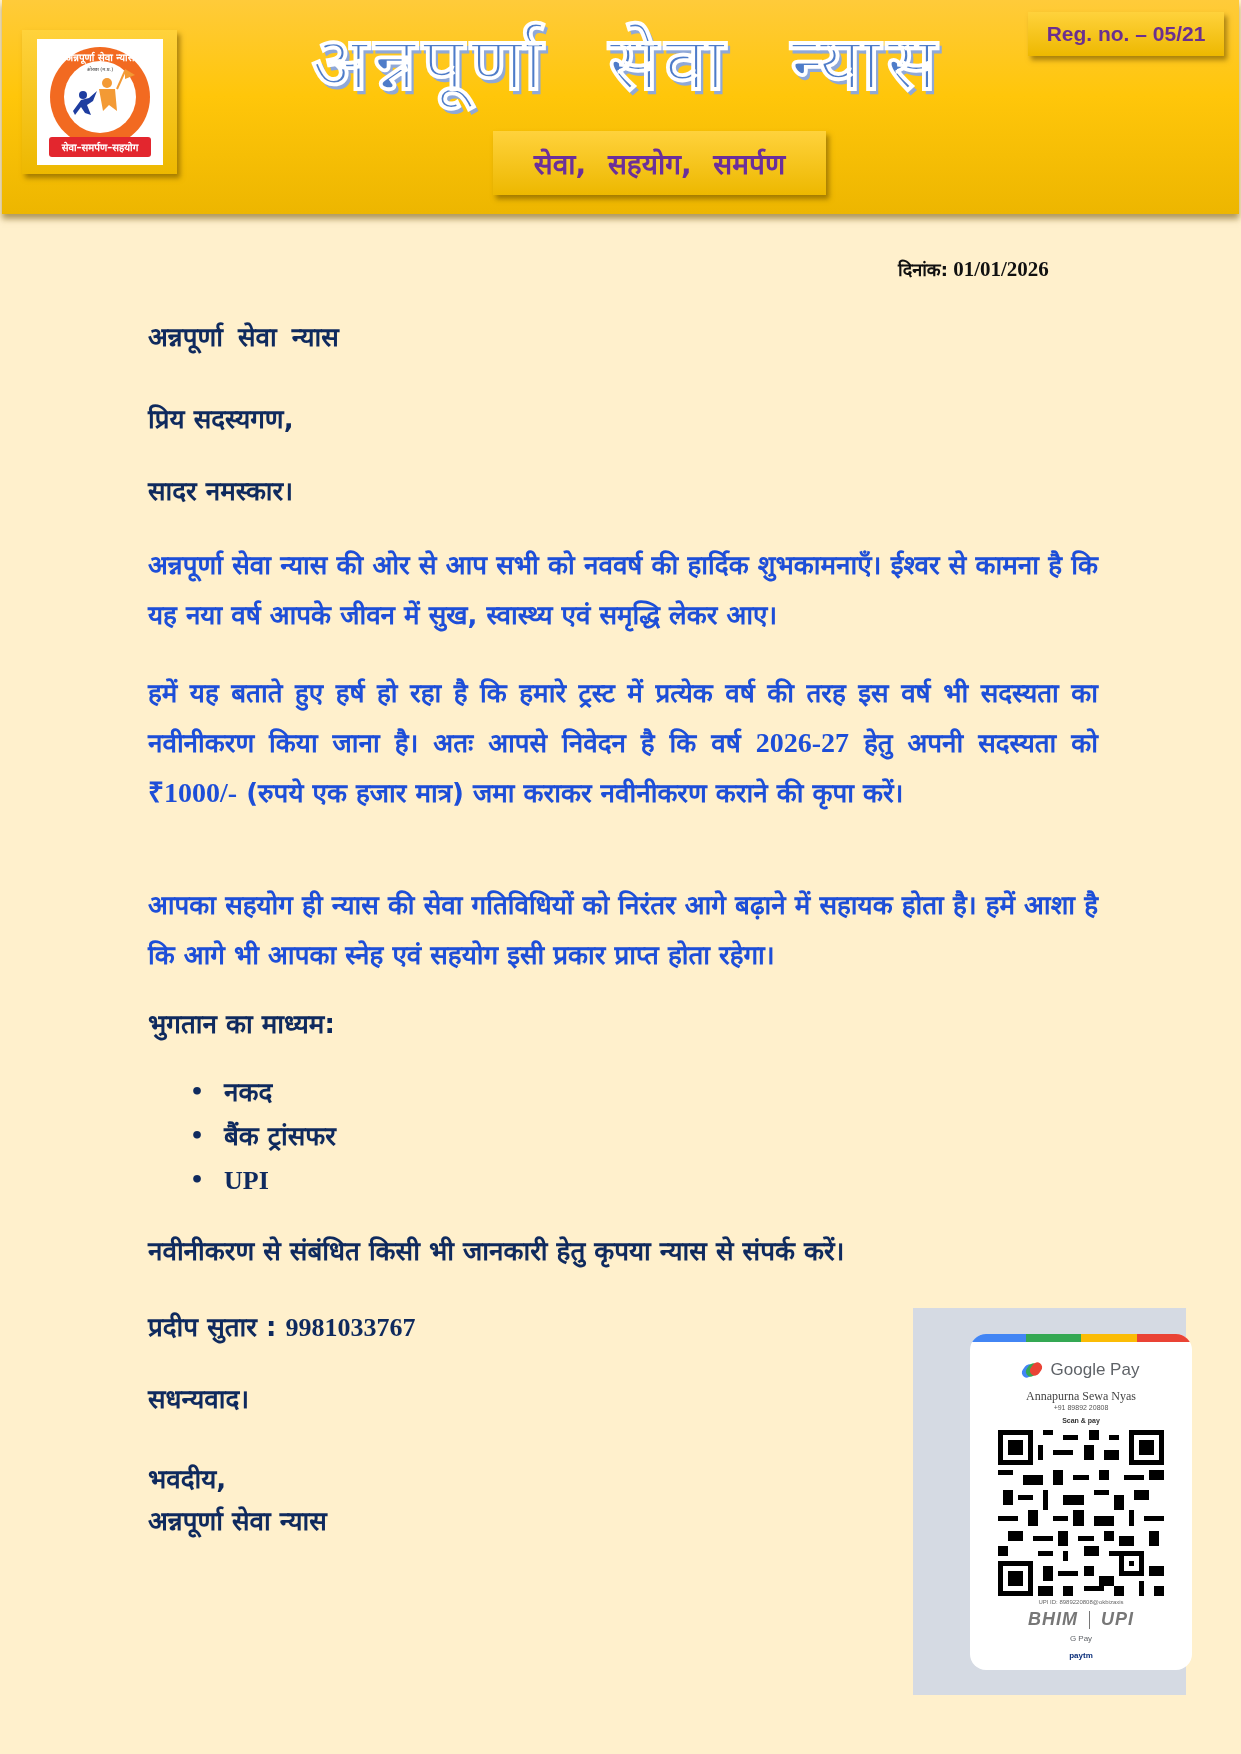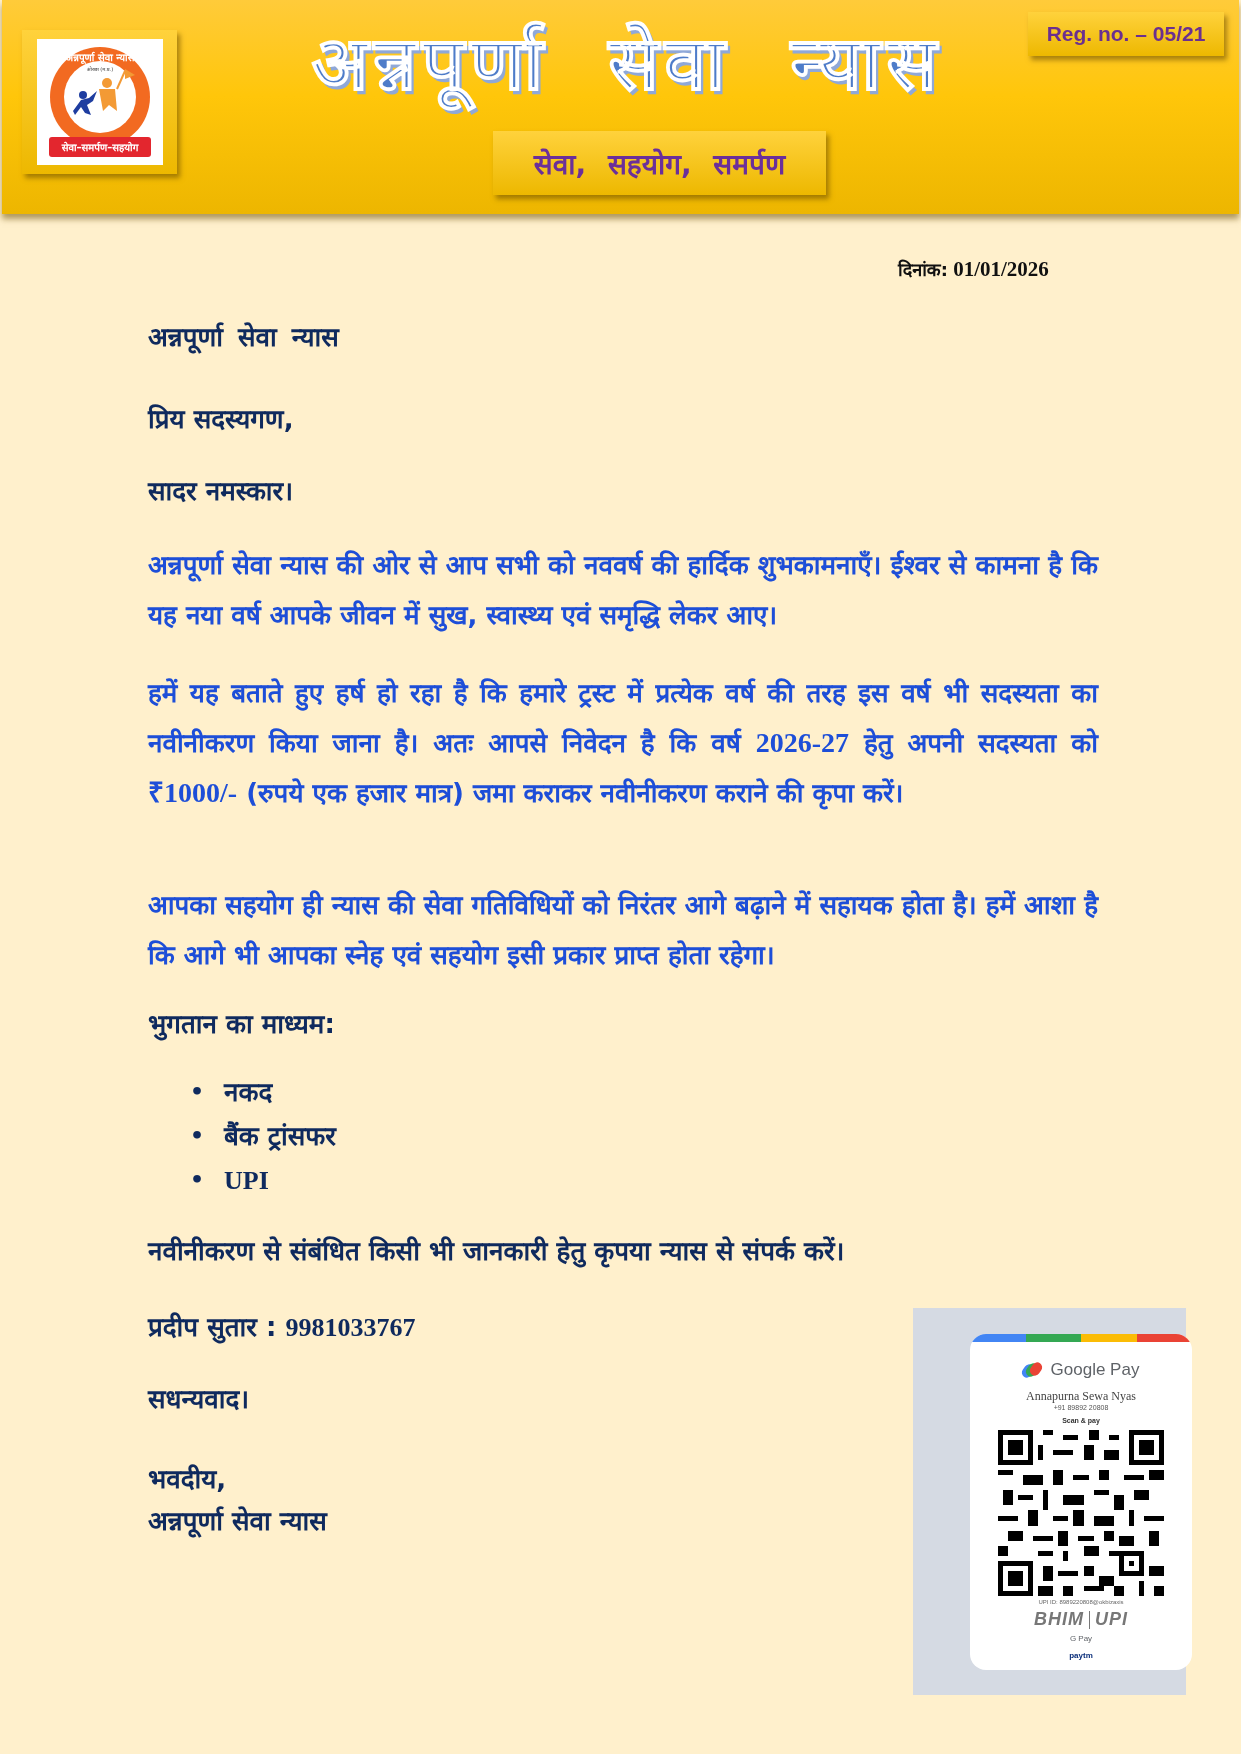--- a/index.html
+++ b/index.html
@@ -86,21 +86,21 @@
   }
   .gpay-logo {
     width:20px; height:16px; margin-right:8px; position:relative;
   }
   .gpay-logo i { position:absolute; width:10px; height:14px; border-radius:5px; transform:rotate(35deg); }
   .payee { text-align:center; font-family:Liberation Serif, serif; font-size:12px; color:#444; margin-top:9px; }
   .phone { text-align:center; font-family:"Liberation Sans", sans-serif; font-size:7px; color:#555; }
   .scan { text-align:center; font-family:"Liberation Sans", sans-serif; font-size:7px; font-weight:bold; color:#333; margin-top:6px; }
   .qr-code { width:166px; height:166px; margin:6px auto 0; display:block; }
   .upi-id { text-align:center; font-family:"Liberation Sans", sans-serif; font-size:6px; color:#666; margin-top:3px; }
-  .bhim-row { display:flex; justify-content:center; align-items:center; margin-top:4px; gap:5px; }
+  .bhim-row { display:flex; justify-content:center; align-items:center; margin-top:4px; gap:11px; }
   .bhim { font-family:"Liberation Sans", sans-serif; font-style:italic; font-weight:bold; font-size:18px; color:#777; letter-spacing:1px; }
   .bhim-sep { width:1px; height:18px; background:#777; }
   .apps-row { display:flex; justify-content:center; align-items:center; gap:8px; margin-top:4px;
     font-family:"Liberation Sans", sans-serif; font-size:8px;flex-direction:column; }
 </style>
 </head>
 <body>
 
 <div class="header">
   <div class="logo-box">

